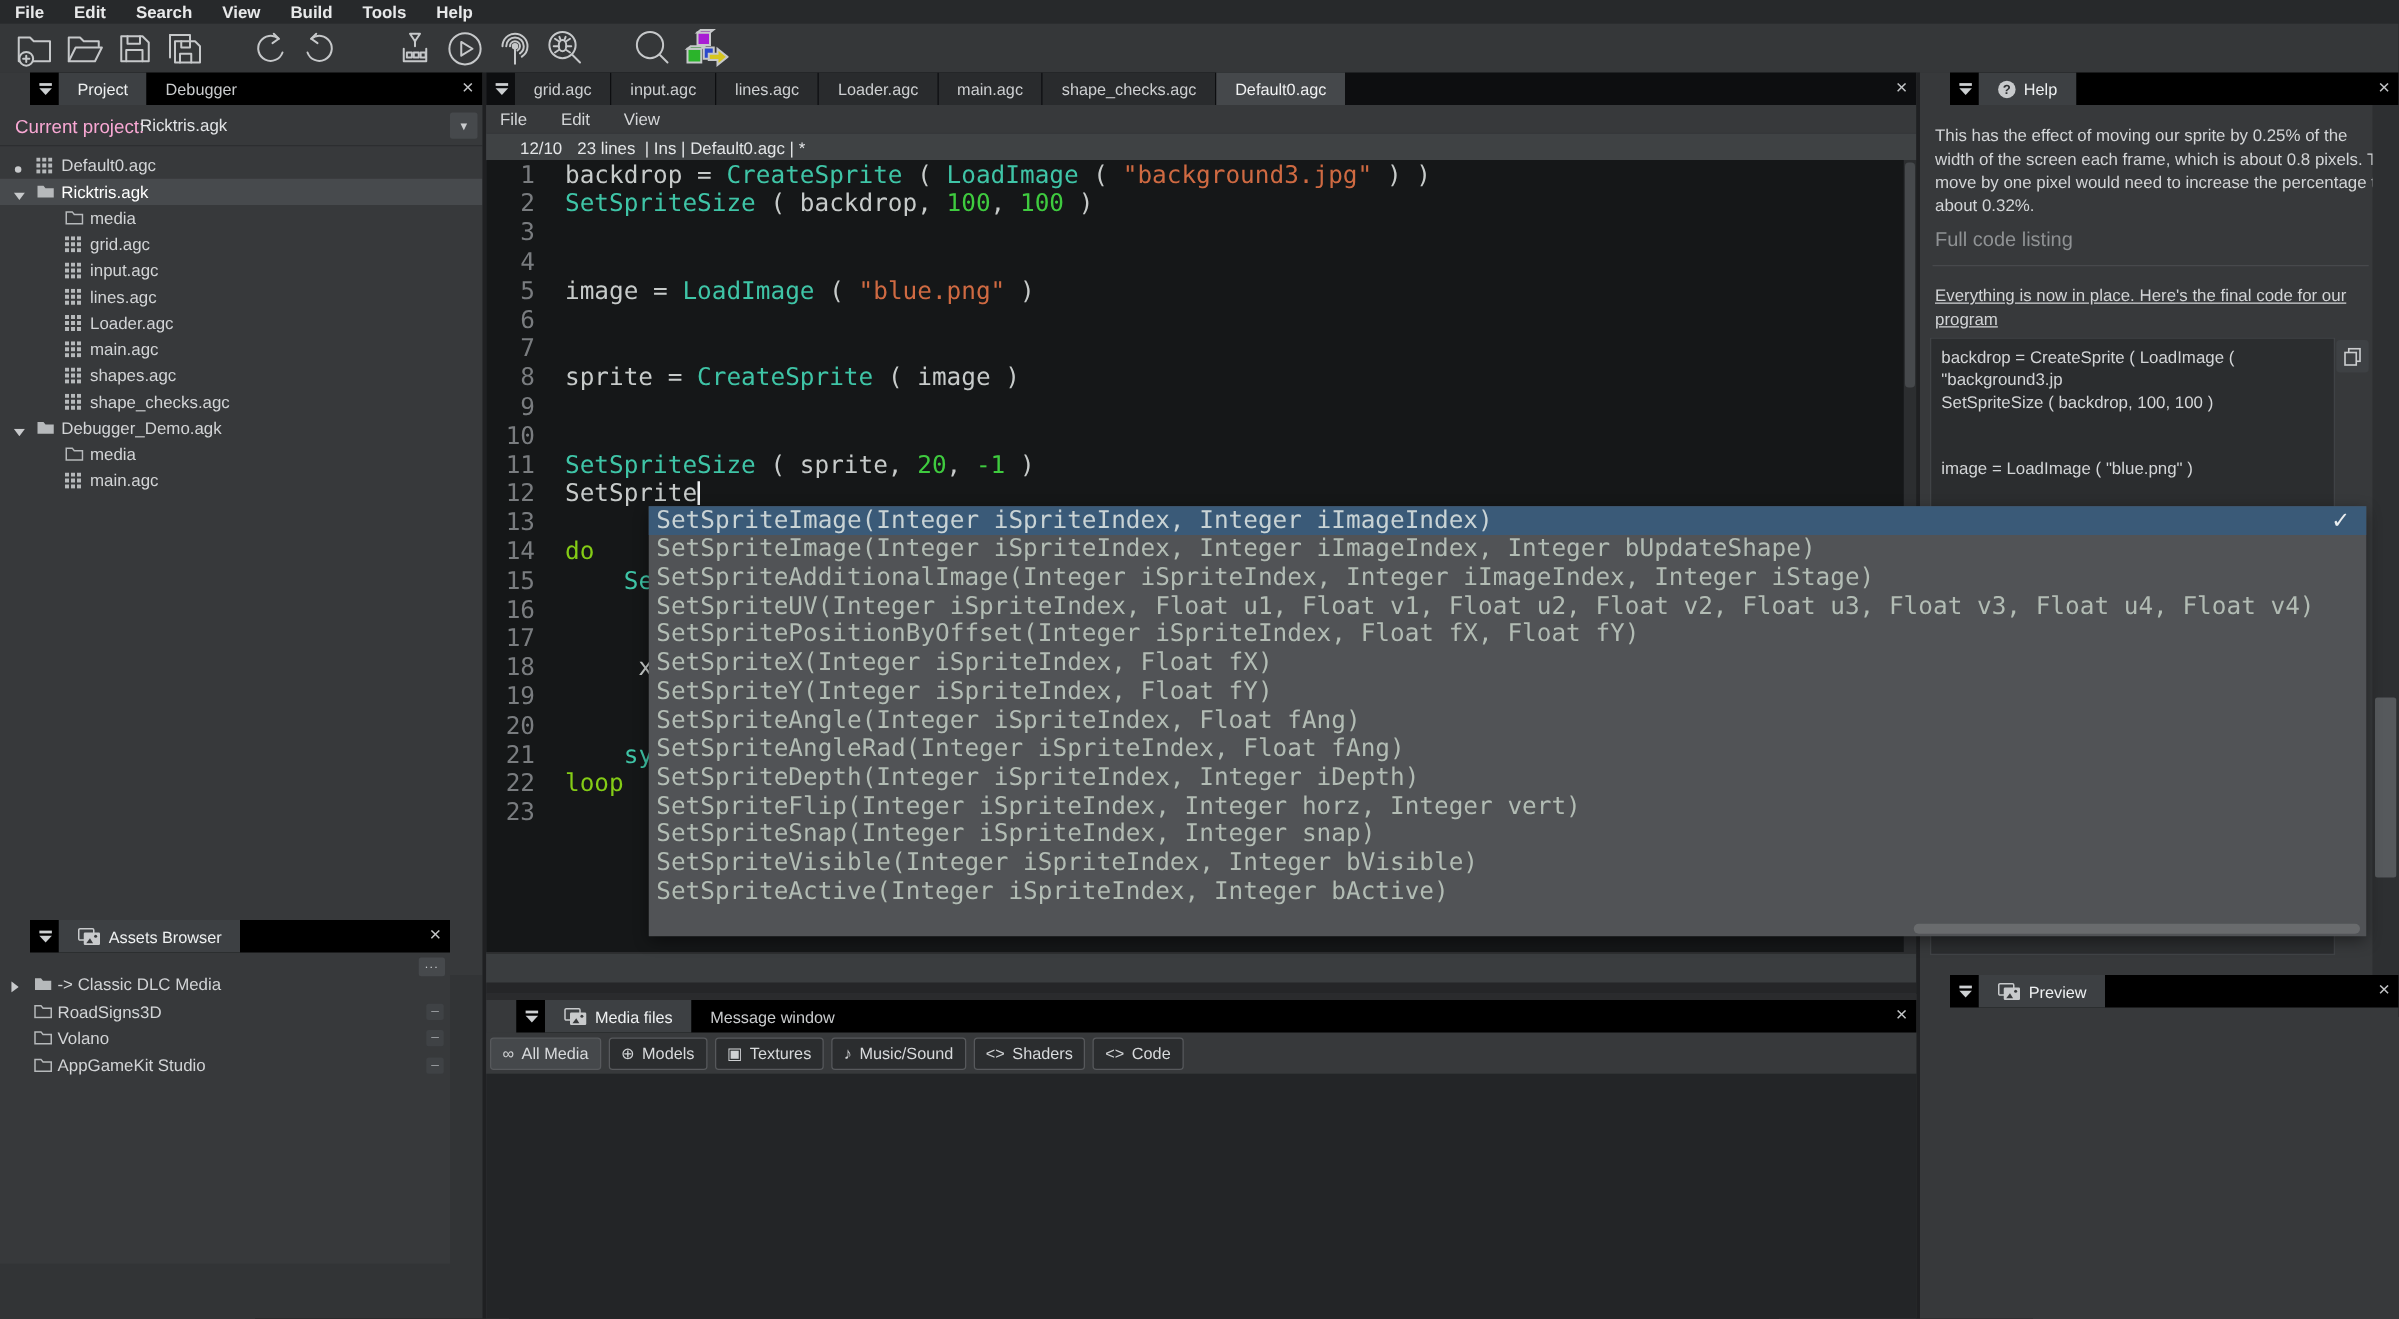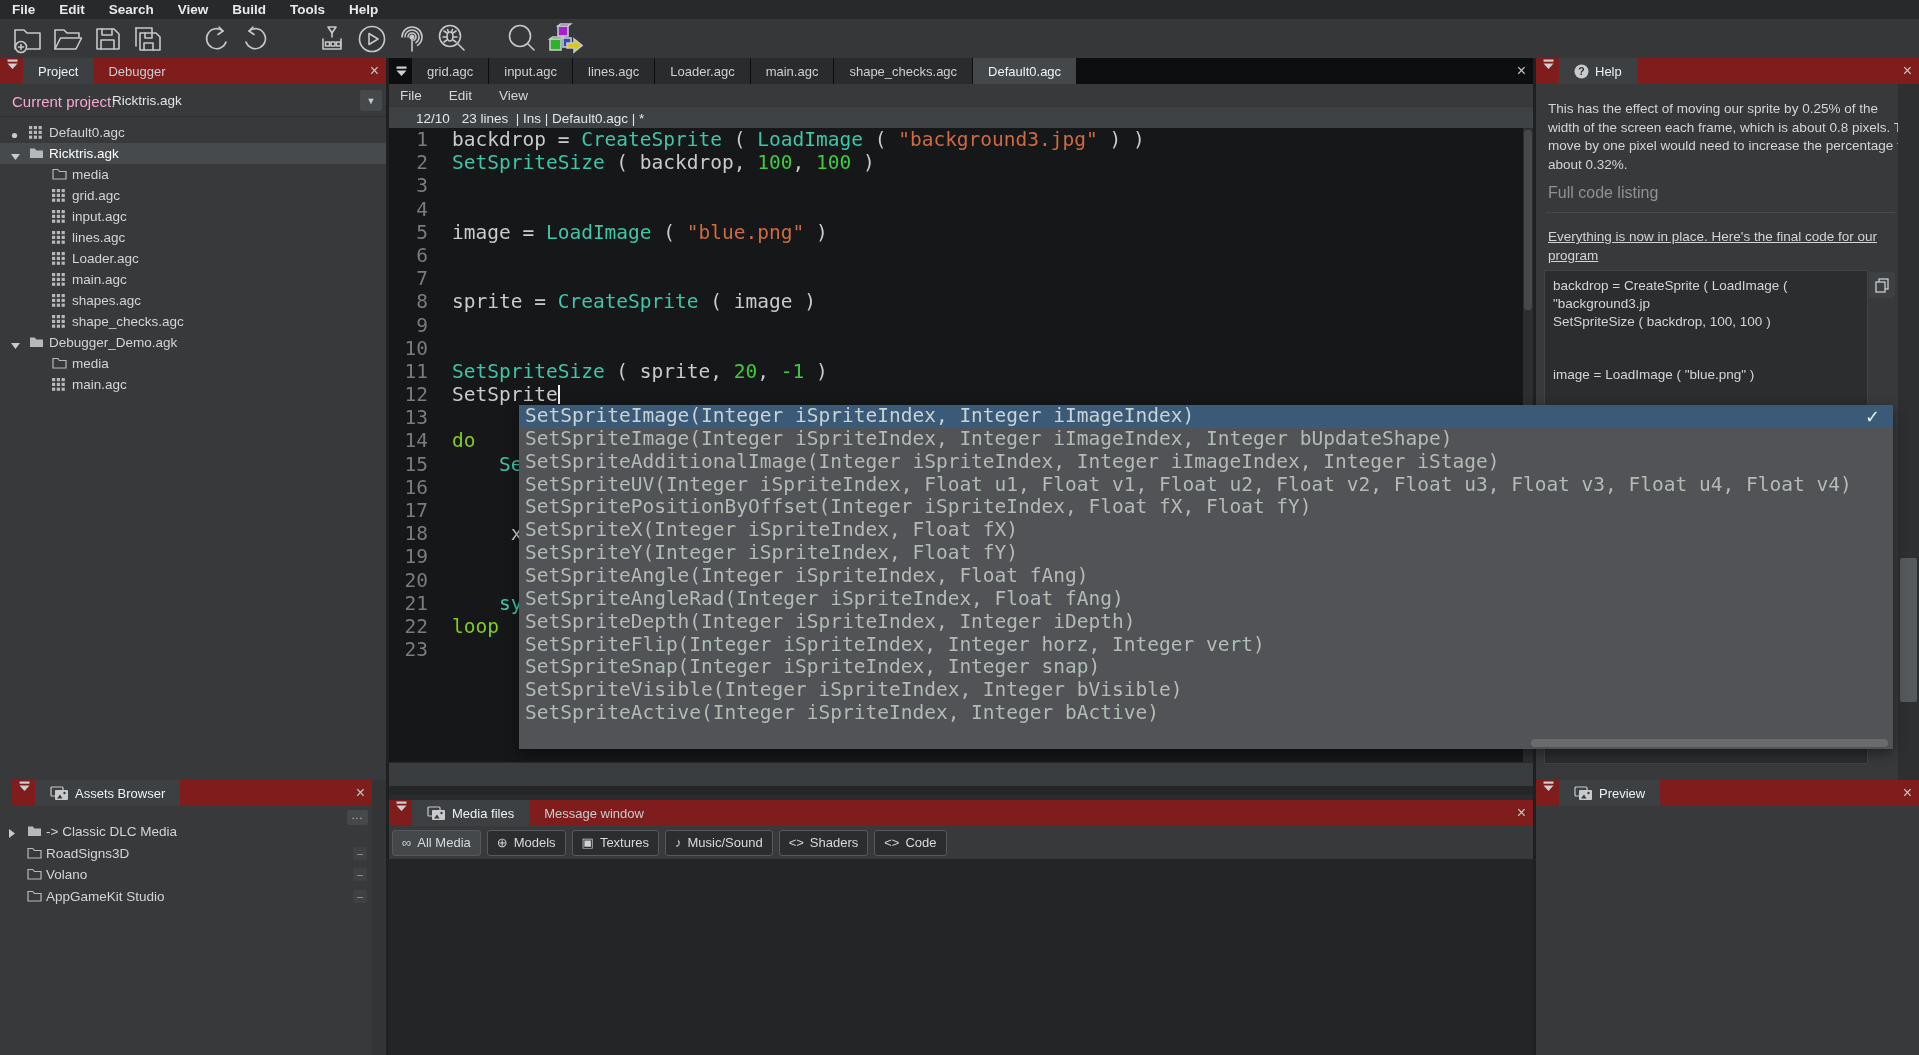--- a/index.html
+++ b/index.html
@@ -7,21 +7,21 @@
         font-family:"Liberation Sans",sans-serif;-webkit-font-smoothing:antialiased;}
   
   #menubar{position:absolute;left:0;top:0;width:1919px;height:19px;background:#27292b;display:flex;align-items:center;}
   .mitem{padding:0 12px;font-size:13.5px;font-weight:700;color:#e8e9ea;line-height:19px;}
   #toolbar{position:absolute;left:0;top:19px;width:1919px;height:39px;background:#353739;display:flex;align-items:center;}
   .tgroup{display:flex;}
   .tbtn{width:40px;height:36px;display:flex;align-items:center;justify-content:center;}
   .tbtn svg{stroke:#c6c8ca;fill:none;stroke-width:1.6;}
   
   .panel{position:absolute;background:#37393b;}
-  .phdr{position:relative;height:26px;background:#7f1d1d;display:flex;align-items:flex-start;}
+  .phdr{position:relative;height:26px;background:#000000;display:flex;align-items:center;margin-left:24px;}
   .chev{margin:0 4px 0 6px;display:flex;}
   .ptab{height:26px;padding:0 15px;display:flex;align-items:center;gap:6px;color:#c9cbcd;font-size:13px;}
   .ptab.active{background:#3d4043;color:#eef0f1;}
   .xbtn{position:absolute;right:7px;top:3px;color:#c3c5c7;font-size:16px;line-height:20px;}
   .vdiv{position:absolute;top:58px;width:3px;height:997px;background:#1f2022;}
   
   .cprow{position:absolute;top:28px;left:0;right:0;height:30px;border-bottom:1px solid #2c2e30;}
   .cplabel{position:absolute;left:12px;top:7px;font-size:15px;color:#f9a8d4;}
   .cpvalue{position:absolute;left:112px;top:7px;font-size:13.5px;color:#e2e4e6;}
   .ddbtn{position:absolute;right:4px;top:4px;width:22px;height:21px;background:#46494c;border-radius:2px;
@@ -377,21 +377,21 @@
               <rect x="9.6" y="4.8" width="3.2" height="3.2" fill="#b6b9bb"></rect>
               <rect x="0" y="9.6" width="3.2" height="3.2" fill="#b6b9bb"></rect>
               <rect x="4.8" y="9.6" width="3.2" height="3.2" fill="#b6b9bb"></rect>
               <rect x="9.6" y="9.6" width="3.2" height="3.2" fill="#b6b9bb"></rect>
             </svg></span>
           <span class="tlabel" style="left: 72px;">main.agc</span>
         </div>
       </div>
   </div>
 
-  <div class="panel" id="assets" style="left:0;top:780px;width:360px;height:275px;padding-left:12px;">
+  <div class="panel" id="assets" style="left:0;top:736px;width:360px;height:275px;">
     <div class="phdr" id="assets-hdr">
       <span class="chev">
           <svg width="13" height="12" viewBox="0 0 13 12">
             <rect x="1.5" y="1.5" width="10" height="2.2" fill="#cdd0d2"></rect>
             <path d="M1.5 5.5 h10 L6.5 11 z" fill="#cdd0d2"></path>
           </svg>
         </span>
       <span class="ptab active">
         <span class="imgico" style="display: flex;">
             <svg width="19" height="15" viewBox="0 0 19 15">

